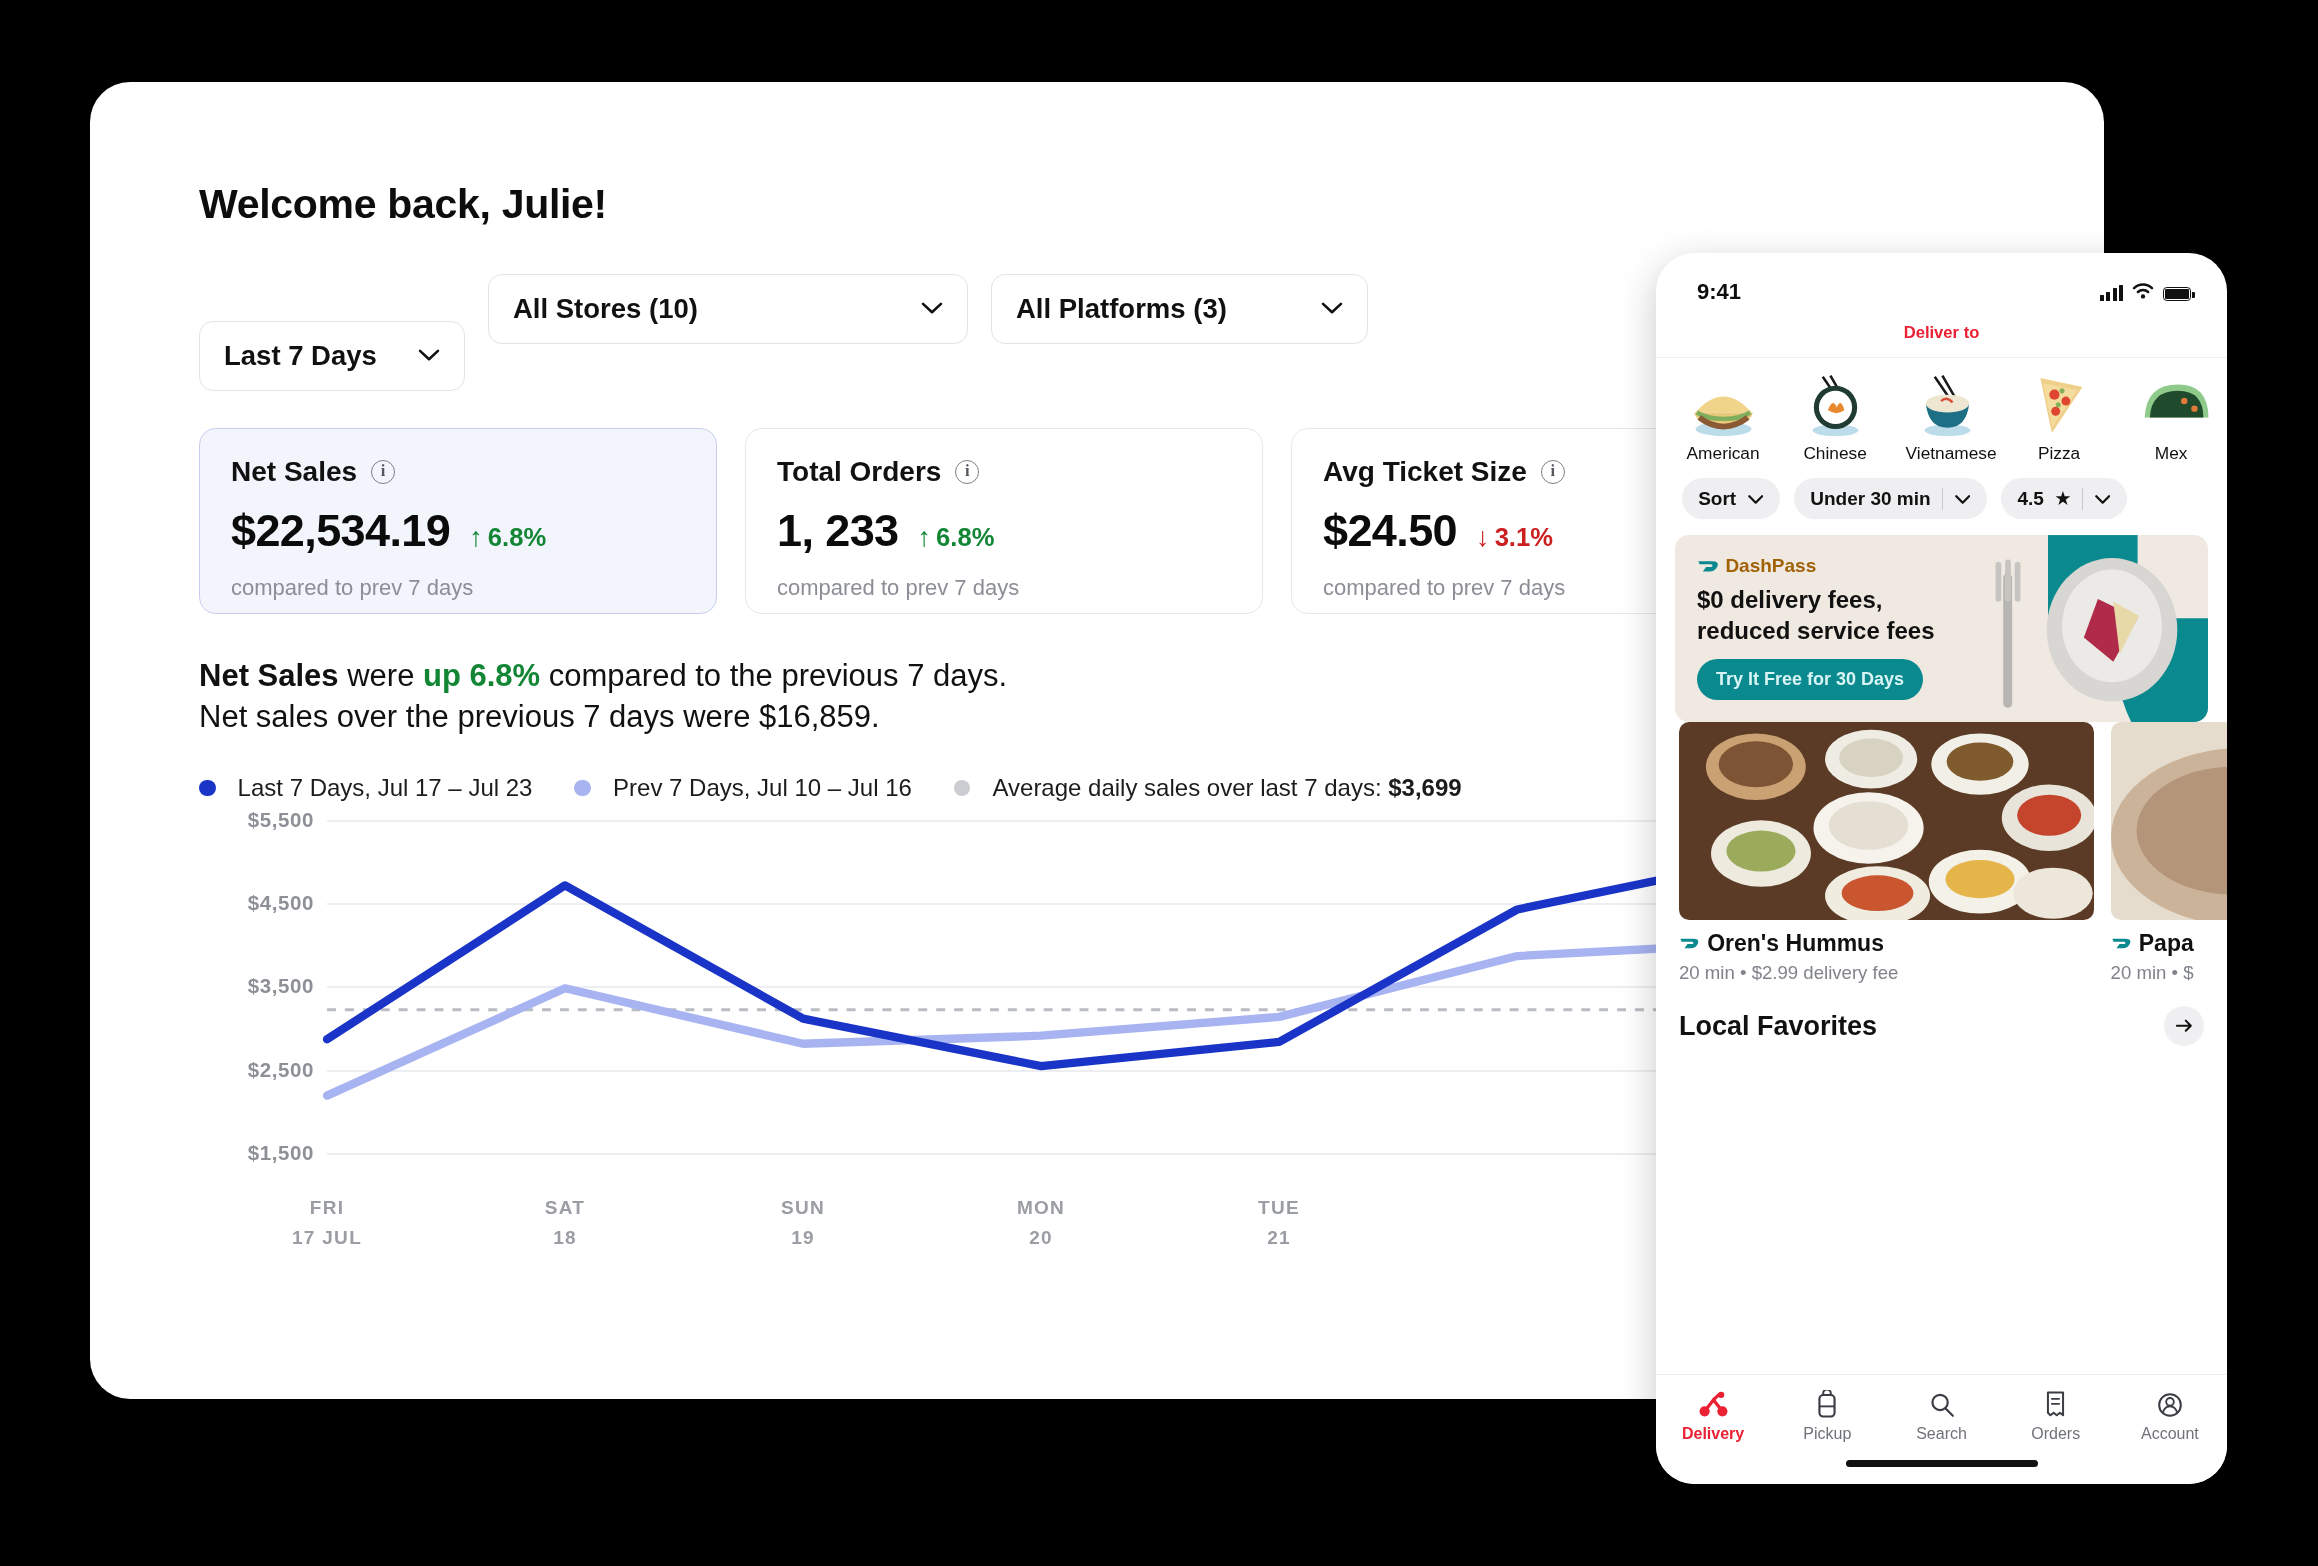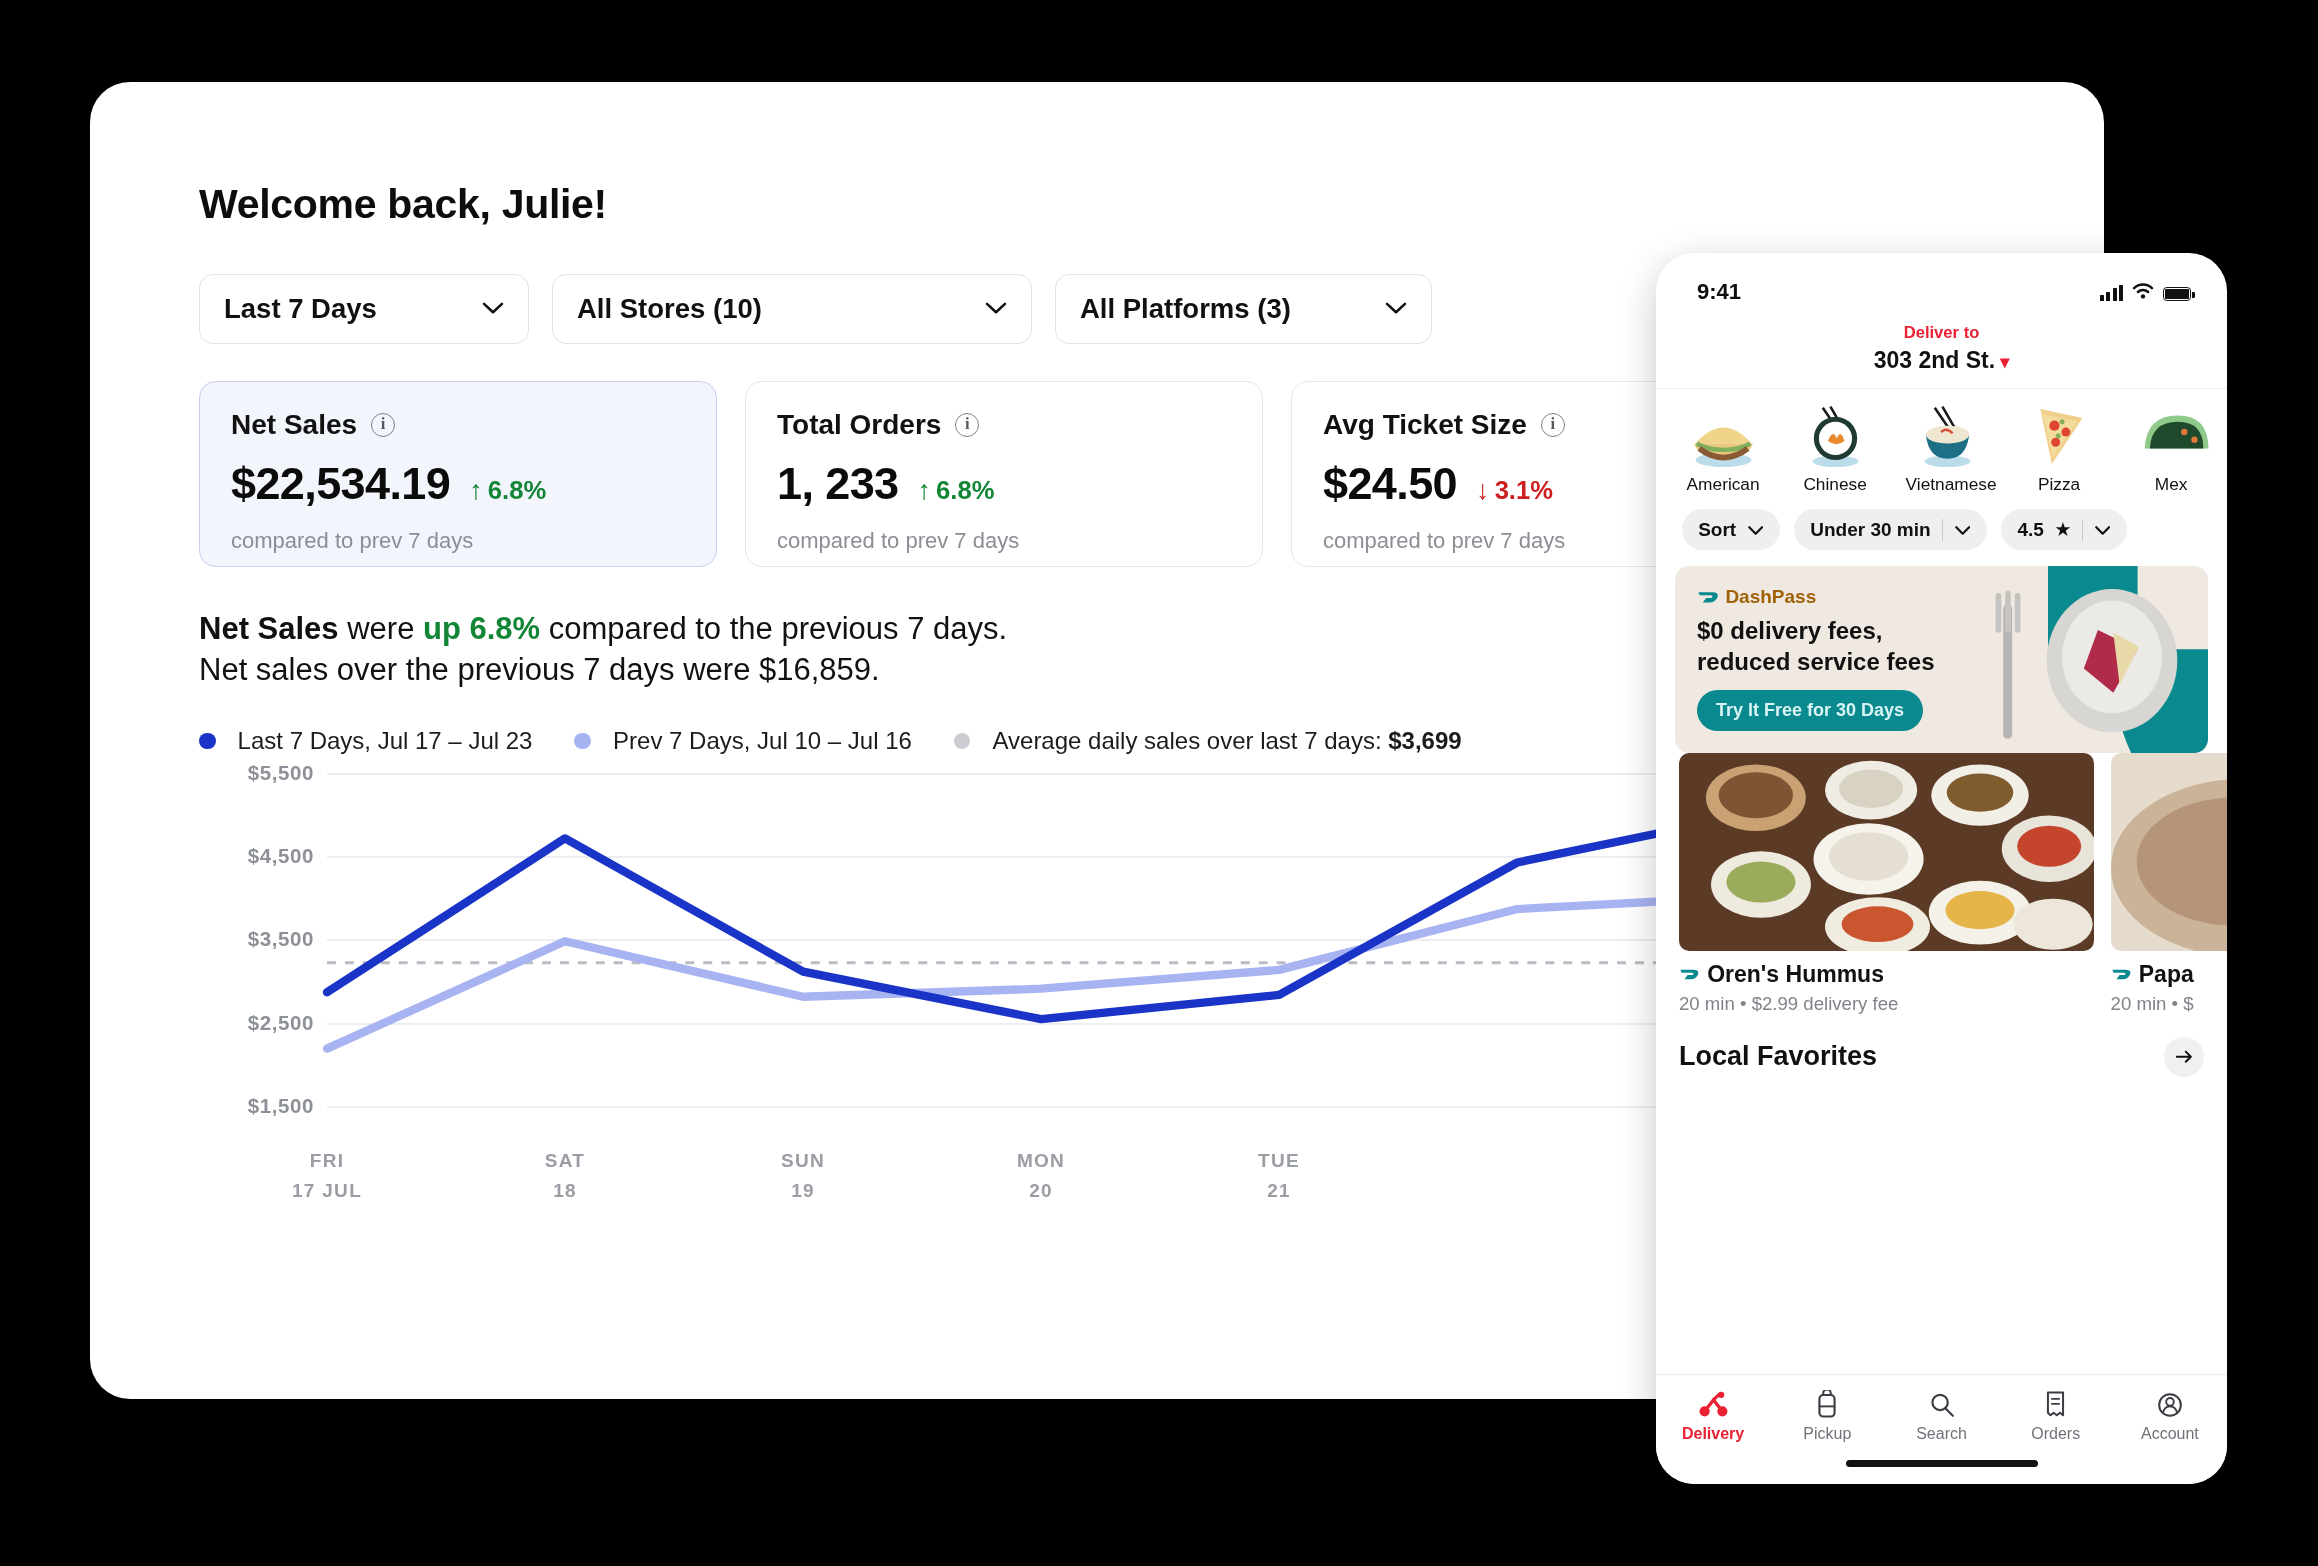--- a/index.html
+++ b/index.html
@@ -28,21 +28,21 @@
 
   
   .filter-row { display: flex; gap: 23px; margin-top: 46px; }
   .filter {
     height: 70px; border: 1.9px solid #e2e3e6; border-radius: 14px;
     background: #fff; display: flex; align-items: center;
     padding: 0 24px; justify-content: space-between; cursor: pointer;
   }
   .filter .flabel { font-size: 27.5px; font-weight: 700; color: #111; white-space: nowrap; }
   .filter .chev { margin-left: 25.6px; display: block; }
-  .f1 { width: 330px; }
+  .f1 { width: 266px; margin-top: 47px; }
   .f2 { width: 480px; }
   .f3 { width: 377px; }
 
   
   .kpi-row { display: flex; gap: 28px; margin-top: 37px; }
   .kpi {
     width: 518px; height: 186px; border-radius: 16.6px;
     border: 1.9px solid #e6e7ea; background: #fff;
     padding: 27px 31px 0 31px; position: relative;
   }
@@ -344,21 +344,20 @@
               <path d="M9 14 A12 12 0 0 1 25 14" stroke="#111" stroke-width="4" fill="none" stroke-linecap="round"></path>
               <circle cx="17" cy="21" r="3.4" fill="#111"></circle>
             </svg>
         </span>
         <span class="batt"></span>
       </div>
     </div>
 
     <div class="deliver">
       <div class="deliver-to">Deliver to</div>
-      <div class="deliver-addr"><span>303 2nd St.</span><span class="c">▾</span></div>
     </div>
 
     <div class="cats">
       <div class="cat">
         <div class="cat-ico">
           <svg viewBox="0 0 120 102" width="77" height="65">
             <ellipse cx="60" cy="88" rx="44" ry="11" fill="#bcdcea"></ellipse>
             <path d="M16 62 Q60 12 104 62 Z" fill="#f0d489"></path>
             <path d="M14 62 h92 q-6 22 -46 22 q-40 0 -46 -22z" fill="#e8c97c"></path>
             <path d="M18 62 q16 10 42 10 q26 0 42 -10" stroke="#7fae5c" stroke-width="7" fill="none"></path>

